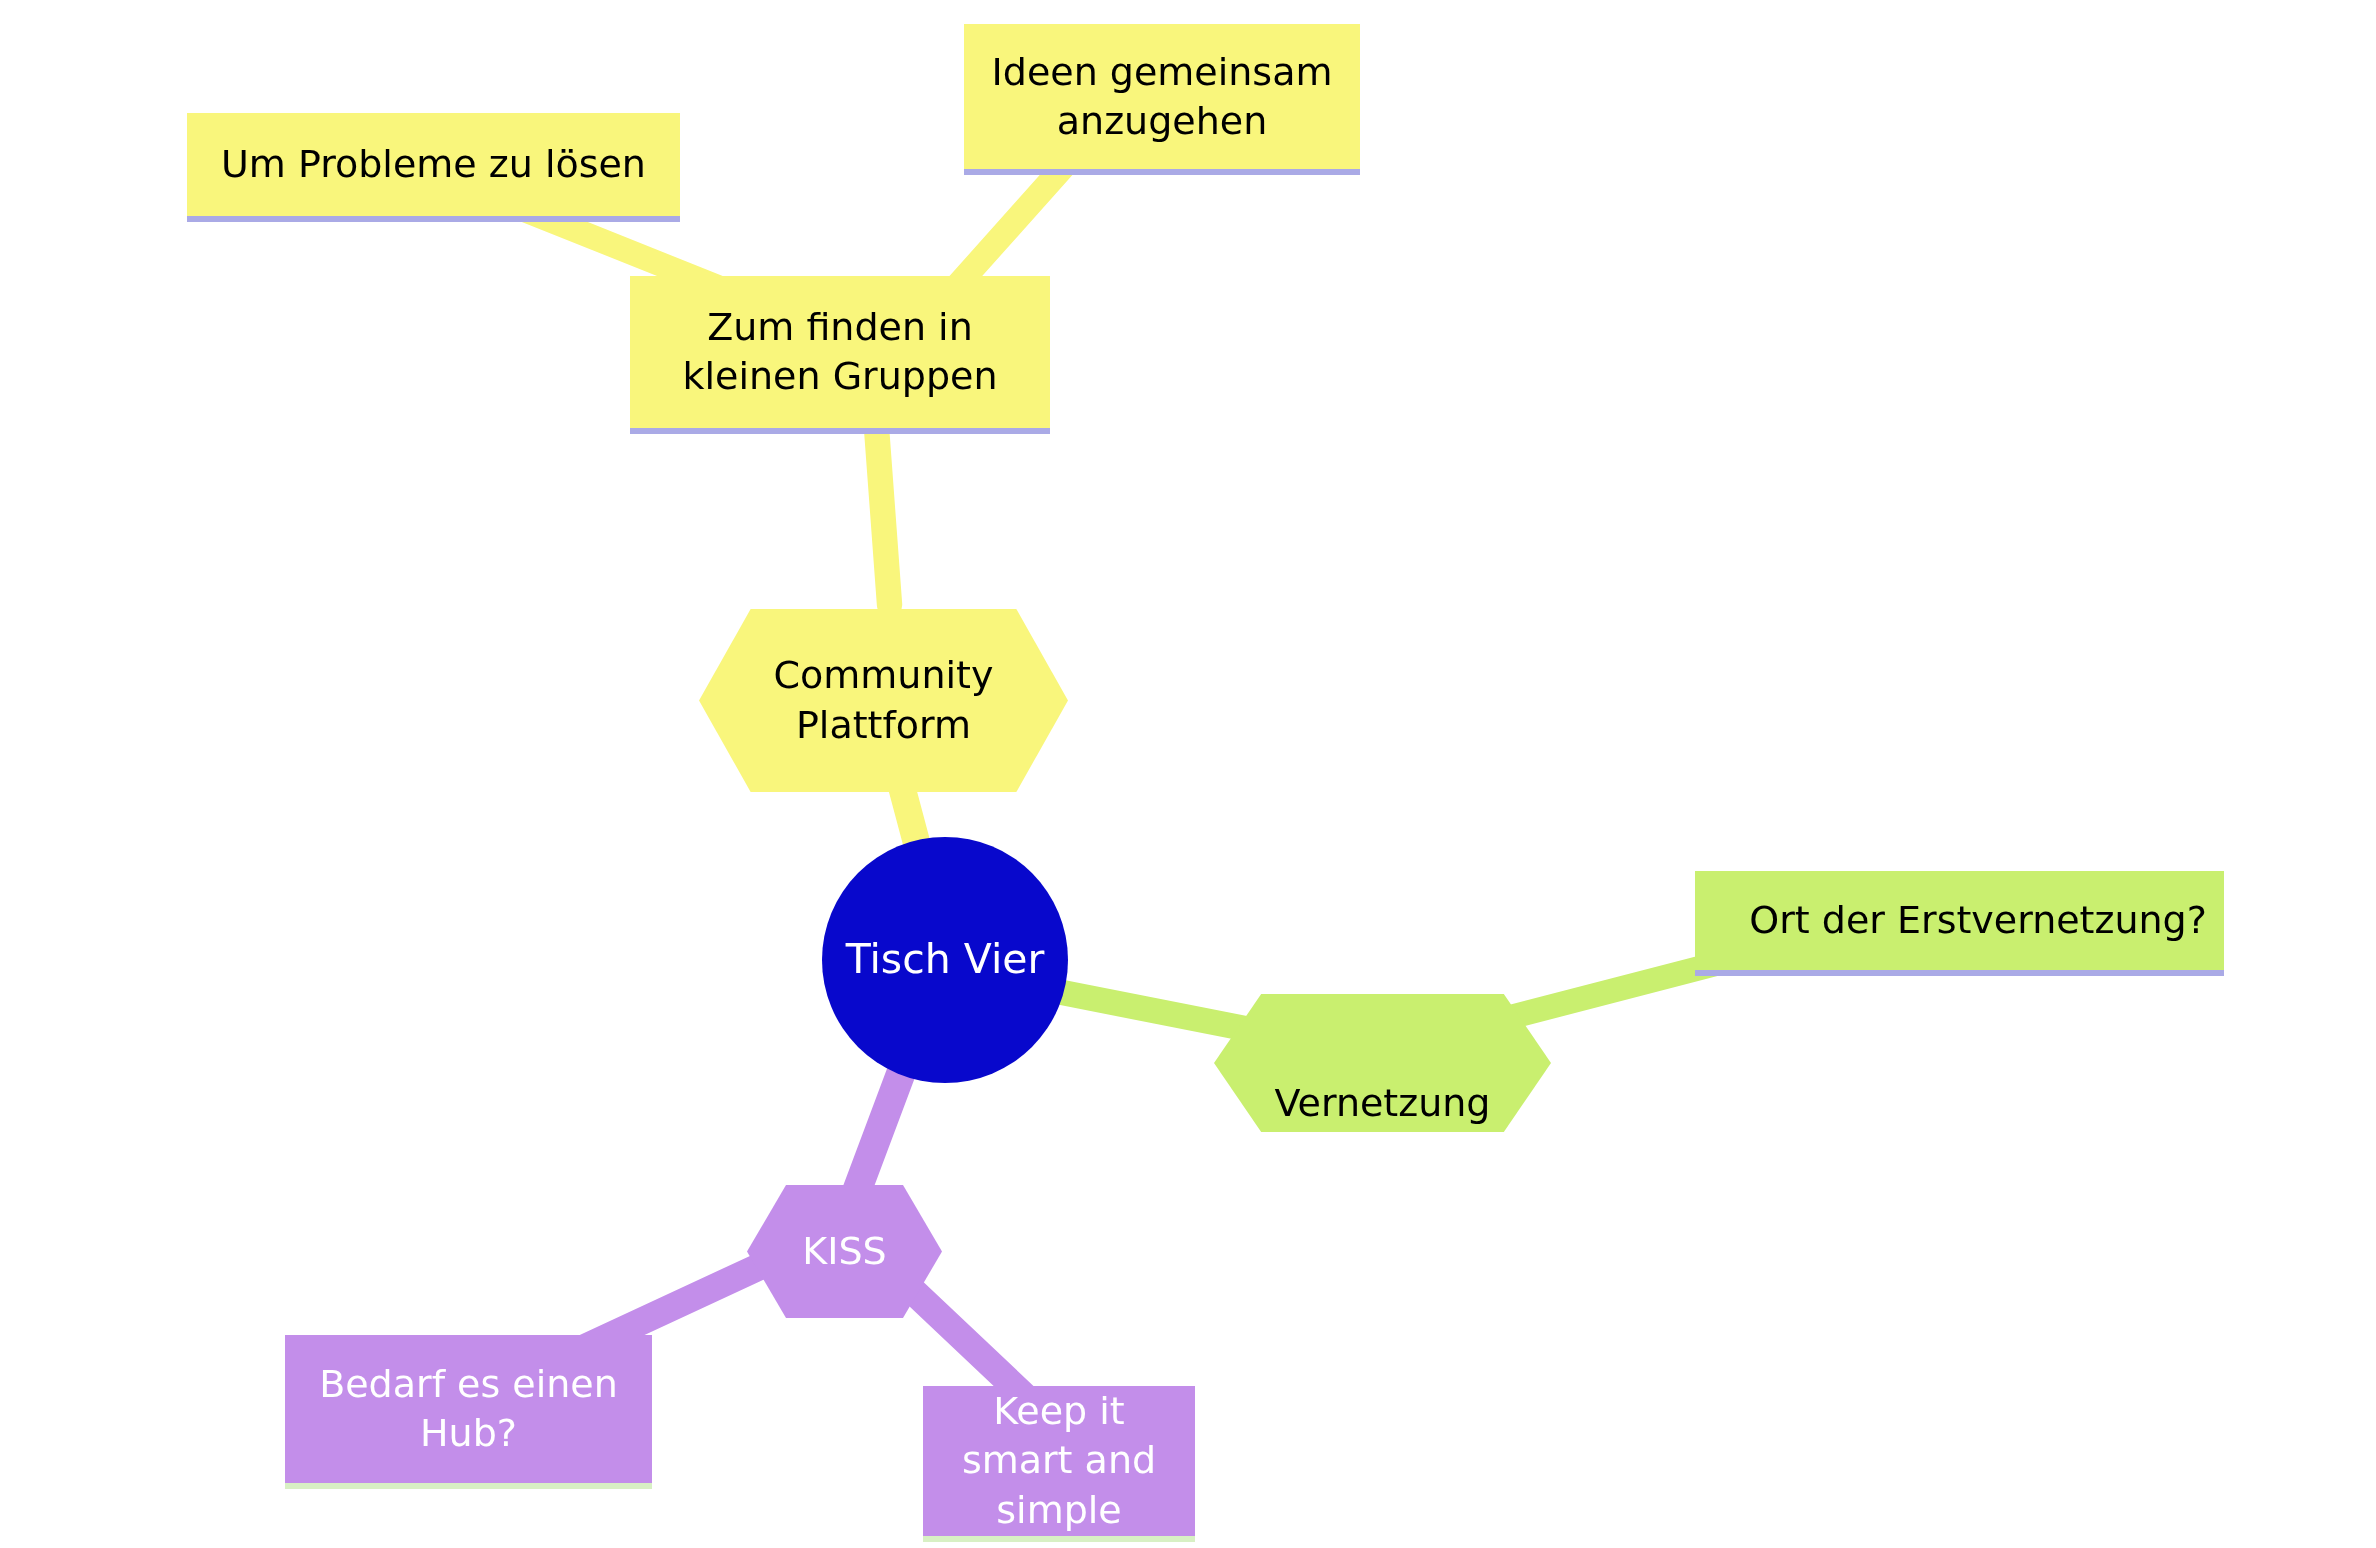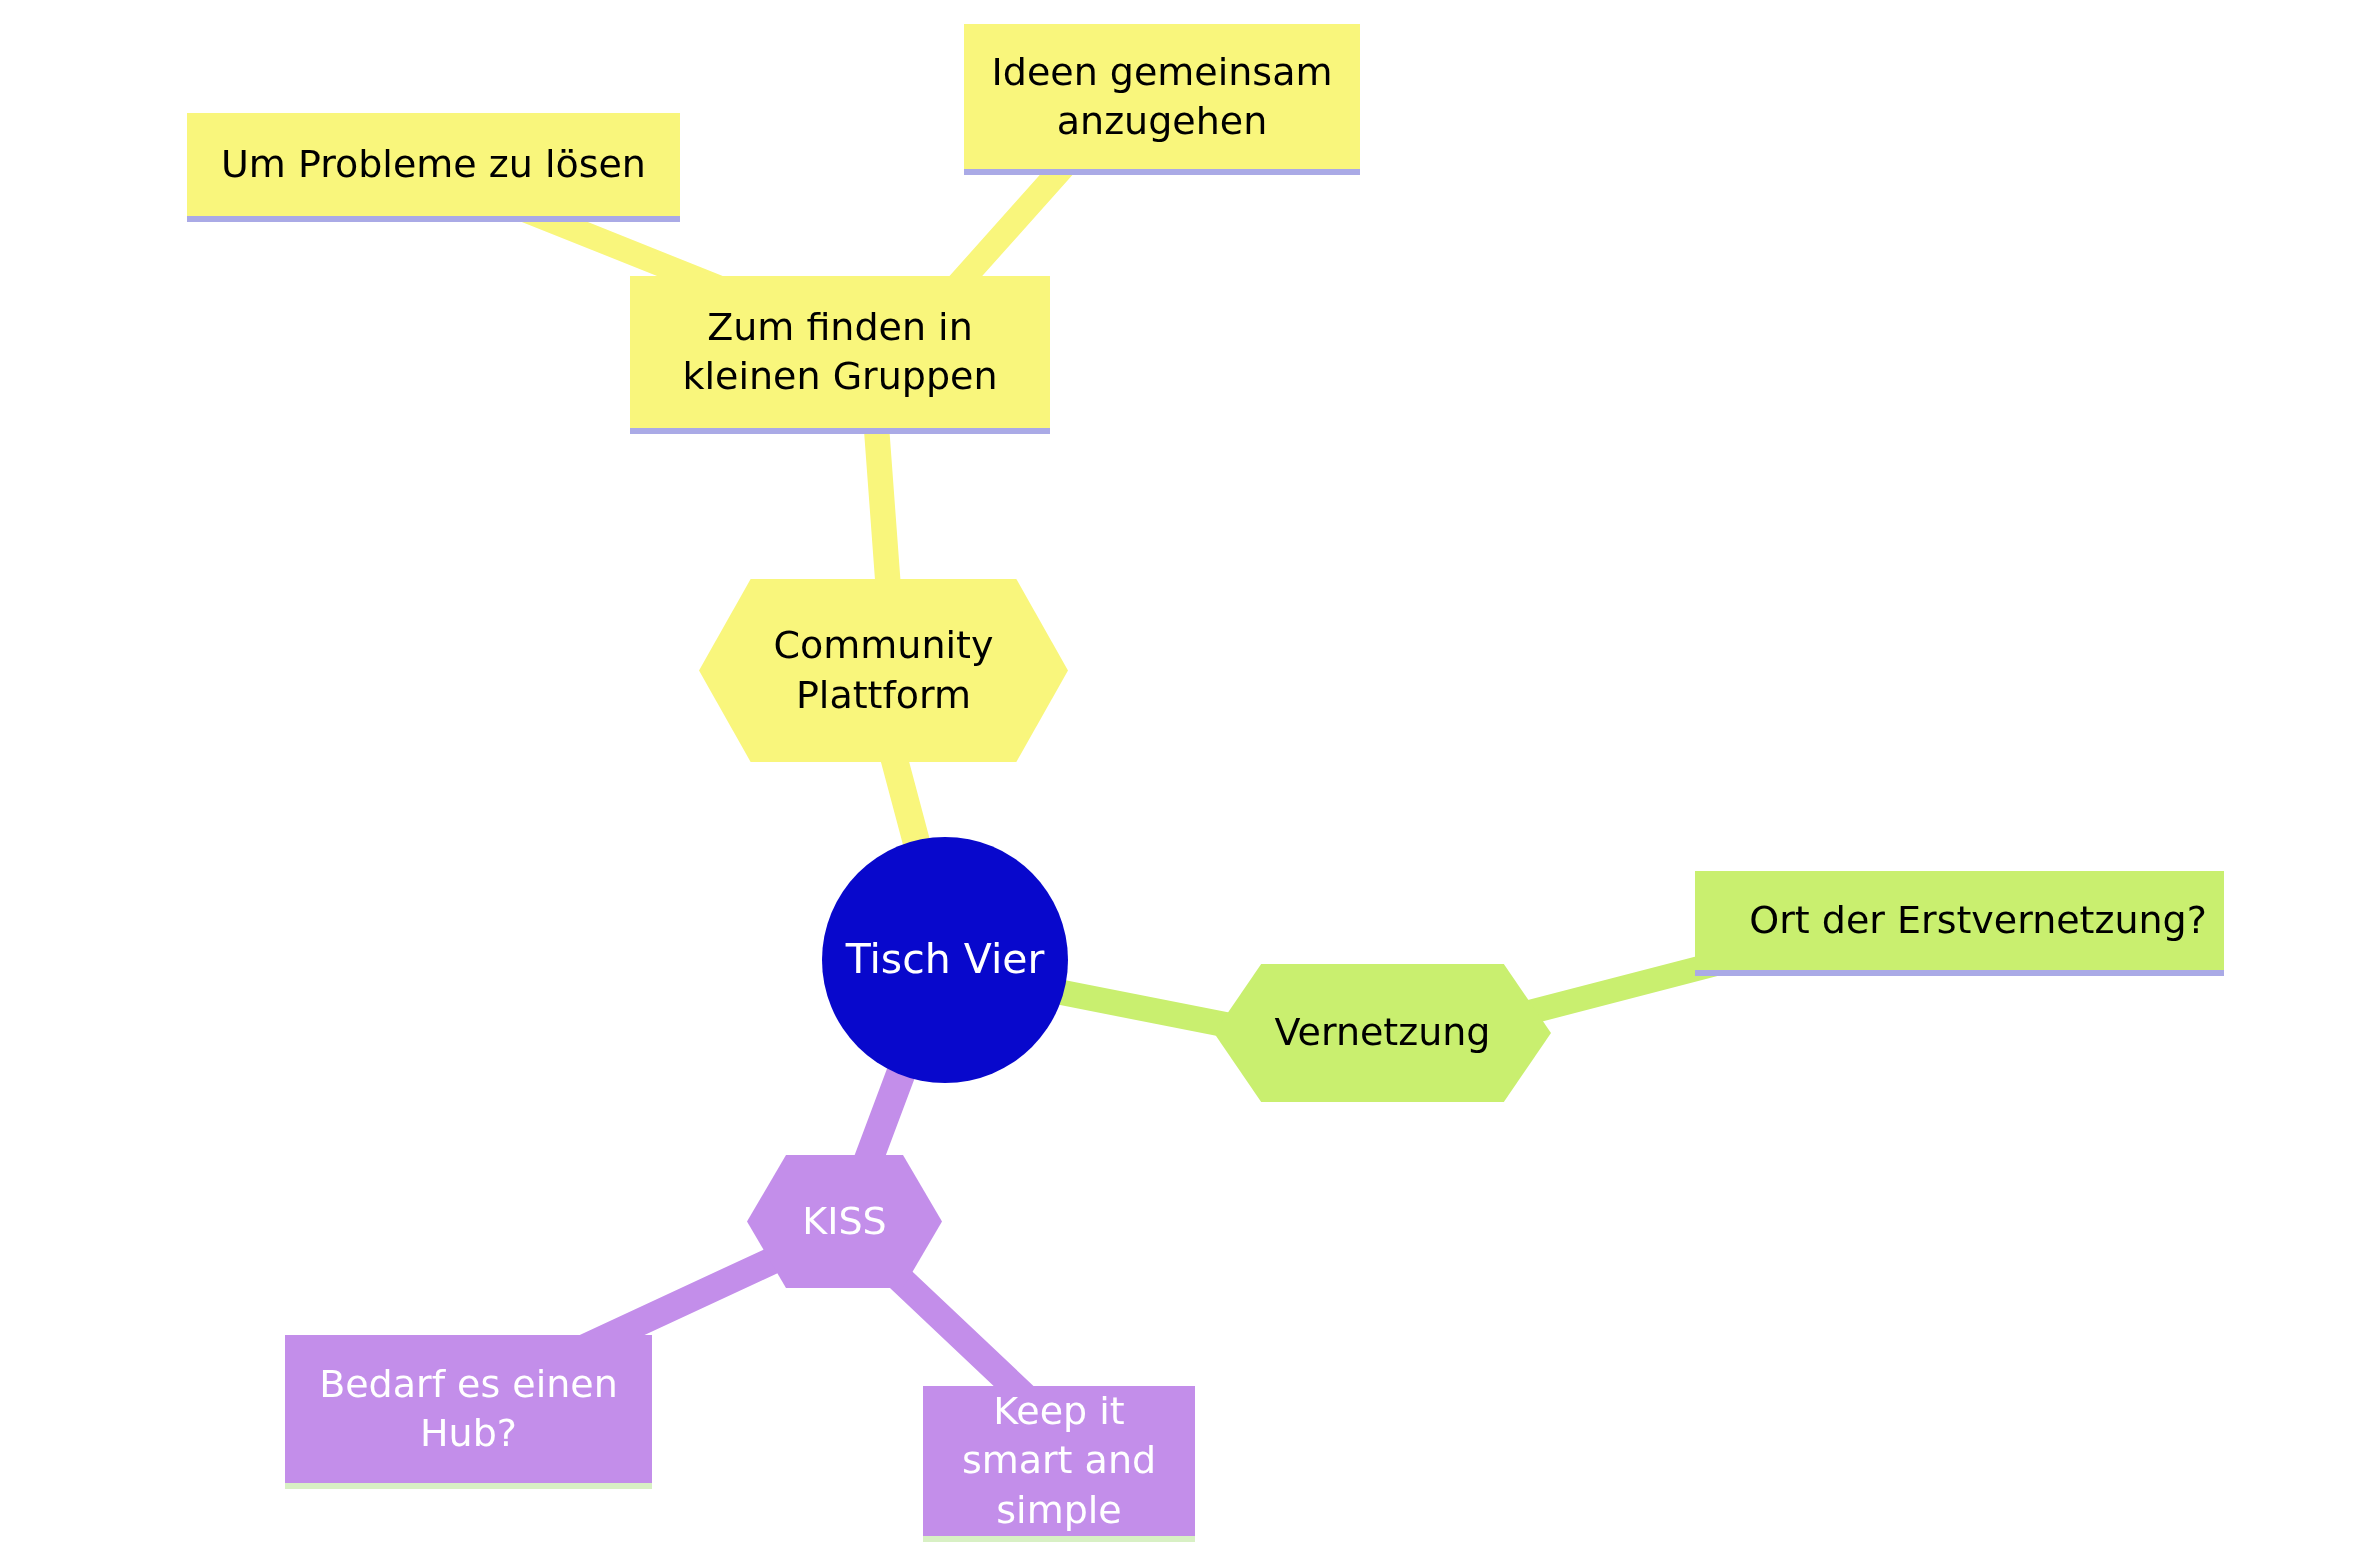--- a/index.html
+++ b/index.html
@@ -42,41 +42,42 @@
     padding-left: 47px;
   }
   .box.purple {
     background: var(--branch_purple, #C38EEA);
     border-bottom: 6.8px solid var(--underline_pale_green, #D8F0C4);
     color: var(--text_light, #ffffff);
   }
   .hex {
     clip-path: polygon(0 50%, 14% 0, 86% 0, 100% 50%, 86% 100%, 14% 100%);
     padding: 3.9px 33px;
+    margin-top: 30px;
   }
   .hex.yellow { background: var(--branch_yellow, #F9F67C); }
   .hex.green  { background: var(--branch_green,  #C9EF6F); }
   .hex.purple { background: var(--branch_purple, #C38EEA); color: var(--text_light, #ffffff); }
   .hex.kiss { clip-path: polygon(0 50%, 20% 0, 80% 0, 100% 50%, 80% 100%, 20% 100%); }
 
   .root-circle {
     border-radius: 50%;
     background: var(--root_blue, #0808CC);
     color: var(--text_light, #ffffff);
     font-size: 41px;
     align-items: center;
   }
 
   
   #node-probleme   { left: 187px;  top: 113px;  width: 493px; height: 109px; }
   #node-ideen      { left: 964px;  top: 24.4px;   width: 396px; height: 151px; }
   #node-zumfinden  { left: 630px;  top: 276px;  width: 420px; height: 158px; }
   #hex-community   { left: 699px;  top: 579px;  width: 369px; height: 183px; }
   #root            { left: 822px;  top: 837px;  width: 246px; height: 246px; }
-  #hex-vernetzung  { left: 1214px; top: 964px;  width: 337px; height: 138px; }
+  #hex-vernetzung  { left: 1214px; top: 964px;  width: 337px; height: 138px; align-items: flex-end; }
   #node-ort        { left: 1695px; top: 871px;  width: 529px; height: 105px; }
   #hex-kiss        { left: 747px;  top: 1155px; width: 195px; height: 133px; }
   #node-hub        { left: 285px;  top: 1335px; width: 367px; height: 154px; }
   #node-keep       { left: 923px;  top: 1386px; width: 272px; height: 156px; }
 </style>
 </head>
 <body>
 
 <div class="canvas">
 

